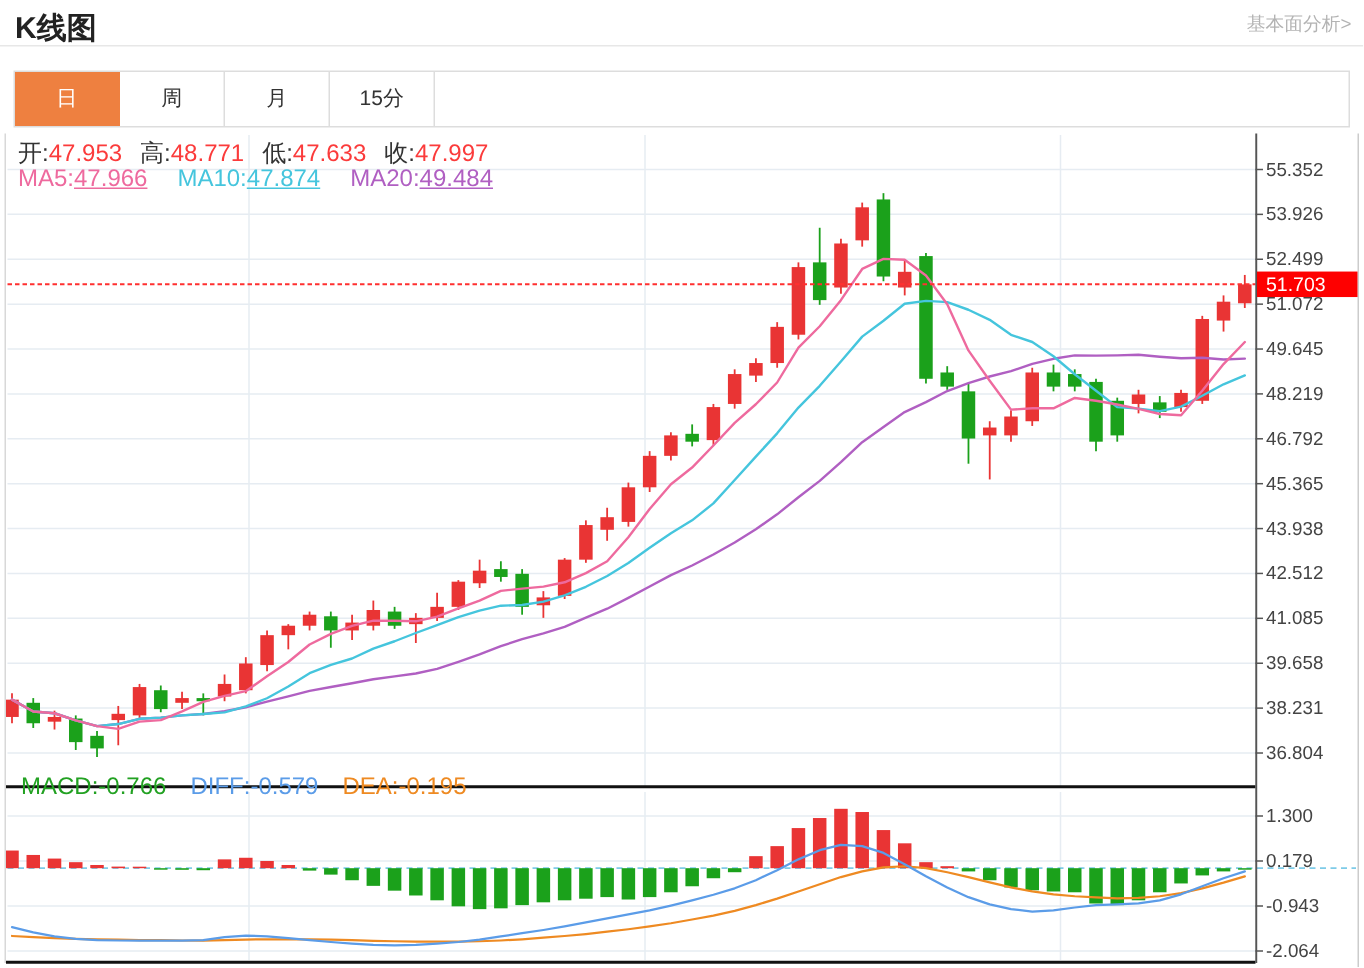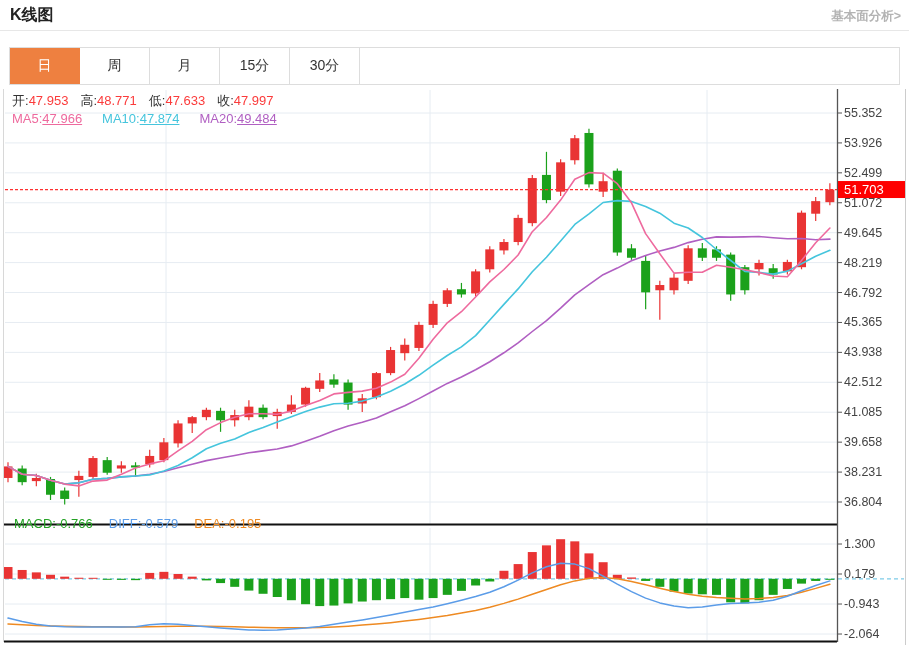--- a/index.html
+++ b/index.html
@@ -1,47 +1,46 @@
 <!DOCTYPE html>
 <html><head>
 <meta charset="utf-8">
 <style>
   html,body{margin:0;padding:0;background:#fff;}
   .screen{position:relative;width:909px;height:645px;background:#fff;overflow:hidden;
           font-family:"Liberation Sans","DejaVu Sans",sans-serif;}
-  .page-title{position:absolute;top:5px;left:10px;font-size:16px;font-weight:bold;color:#222;}
-  .top-link{position:absolute;top:8px;right:8px;font-size:12.5px;color:#b3b3b3;cursor:pointer;text-decoration:none;font-weight:bold;}
+  .page-title{position:absolute;top:5px;left:10px;font-size:20px;font-weight:bold;color:#222;}
+  .top-link{position:absolute;top:8px;right:8px;font-size:12.5px;color:#b3b3b3;cursor:pointer;text-decoration:none;}
   .title-divider{position:absolute;top:30px;left:0;width:909px;height:1px;background:#e7e7e7;}
   .tabs{position:absolute;top:47px;left:9px;right:9px;height:38px;display:flex;
         border:1px solid #ddd;box-sizing:border-box;background:#fff;}
   .tab{width:70px;box-sizing:border-box;border-right:1px solid #ddd;display:flex;
        align-items:center;justify-content:center;font-size:14px;color:#333;cursor:pointer;}
   .tab.active{background:#ee8040;color:#fff;border-right:1px solid #ee8040;}
   .tab-fill{flex:1;}
   .chart-svg{position:absolute;top:0;left:0;}
-  .info-row{position:absolute;font-size:13px;white-space:nowrap;}
+  .info-row{position:absolute;font-size:16px;white-space:nowrap;}
   .info-row span{display:inline-block;}
   .ohlc-value{margin-right:12px;}
   .ma-item{margin-right:20px;text-decoration:underline;}
   .macd-item{margin-right:16px;}
 </style>
 </head>
 <body>
 
 <div class="screen">
   <div class="page-title">K线图</div>
   <a class="top-link">基本面分析&gt;</a>
   <div class="title-divider"></div>
 
   <div class="tabs">
       <div class="tab active">日</div>
       <div class="tab">周</div>
       <div class="tab">月</div>
       <div class="tab">15分</div>
-      <div class="tab">30分</div>
       <div class="tab-fill"></div>
     </div>
 
   <svg class="chart-svg" id="chart" width="909" height="645" viewBox="0 0 909 645">
       <line x1="5" y1="113" x2="837" y2="113" stroke="#e6ecf2" stroke-width="1"></line>
       <line x1="5" y1="142.9074979999999" x2="837" y2="142.9074979999999" stroke="#e6ecf2" stroke-width="1"></line>
       <line x1="5" y1="172.83596899999986" x2="837" y2="172.83596899999986" stroke="#e6ecf2" stroke-width="1"></line>
       <line x1="5" y1="202.76443999999987" x2="837" y2="202.76443999999987" stroke="#e6ecf2" stroke-width="1"></line>
       <line x1="5" y1="232.69291099999987" x2="837" y2="232.69291099999987" stroke="#e6ecf2" stroke-width="1"></line>
       <line x1="5" y1="262.6004089999999" x2="837" y2="262.6004089999999" stroke="#e6ecf2" stroke-width="1"></line>

